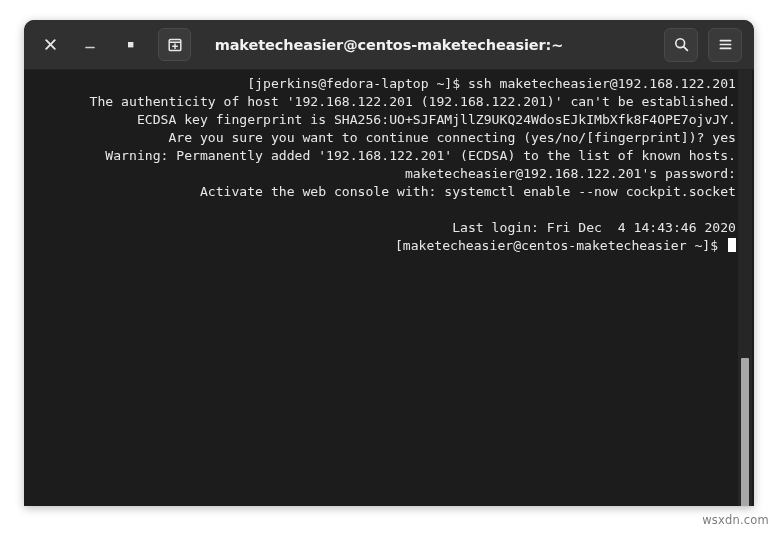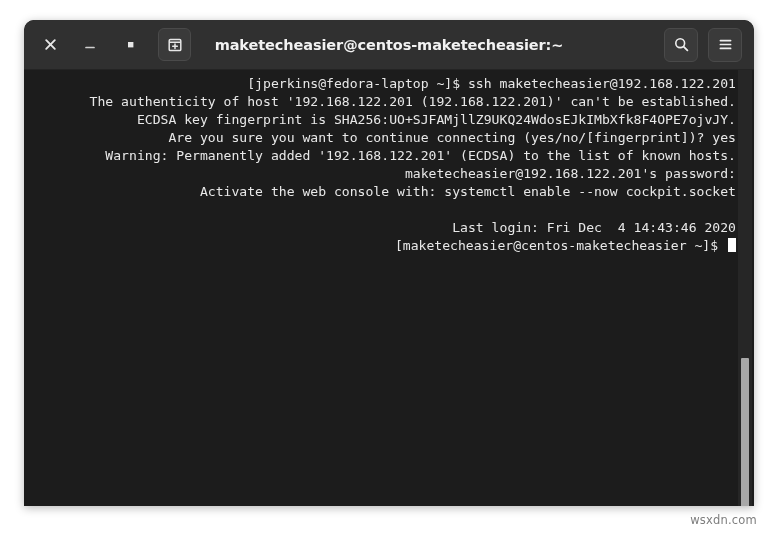--- a/index.html
+++ b/index.html
@@ -144,21 +144,21 @@
     top: 288px;
     height: 165px;
     background: #a8a8a8;
     border-radius: 1px;
     cursor: pointer;
   }
 
   
   #watermark {
     position: absolute;
-    right: 21px;
+    right: 9px;
     bottom: 6px;
     color: #7d7d7d;
     font-family: "DejaVu Sans", sans-serif;
     font-size: 11.5px;
     letter-spacing: 0.2px;
   }
 </style>
 </head>
 <body>
 

